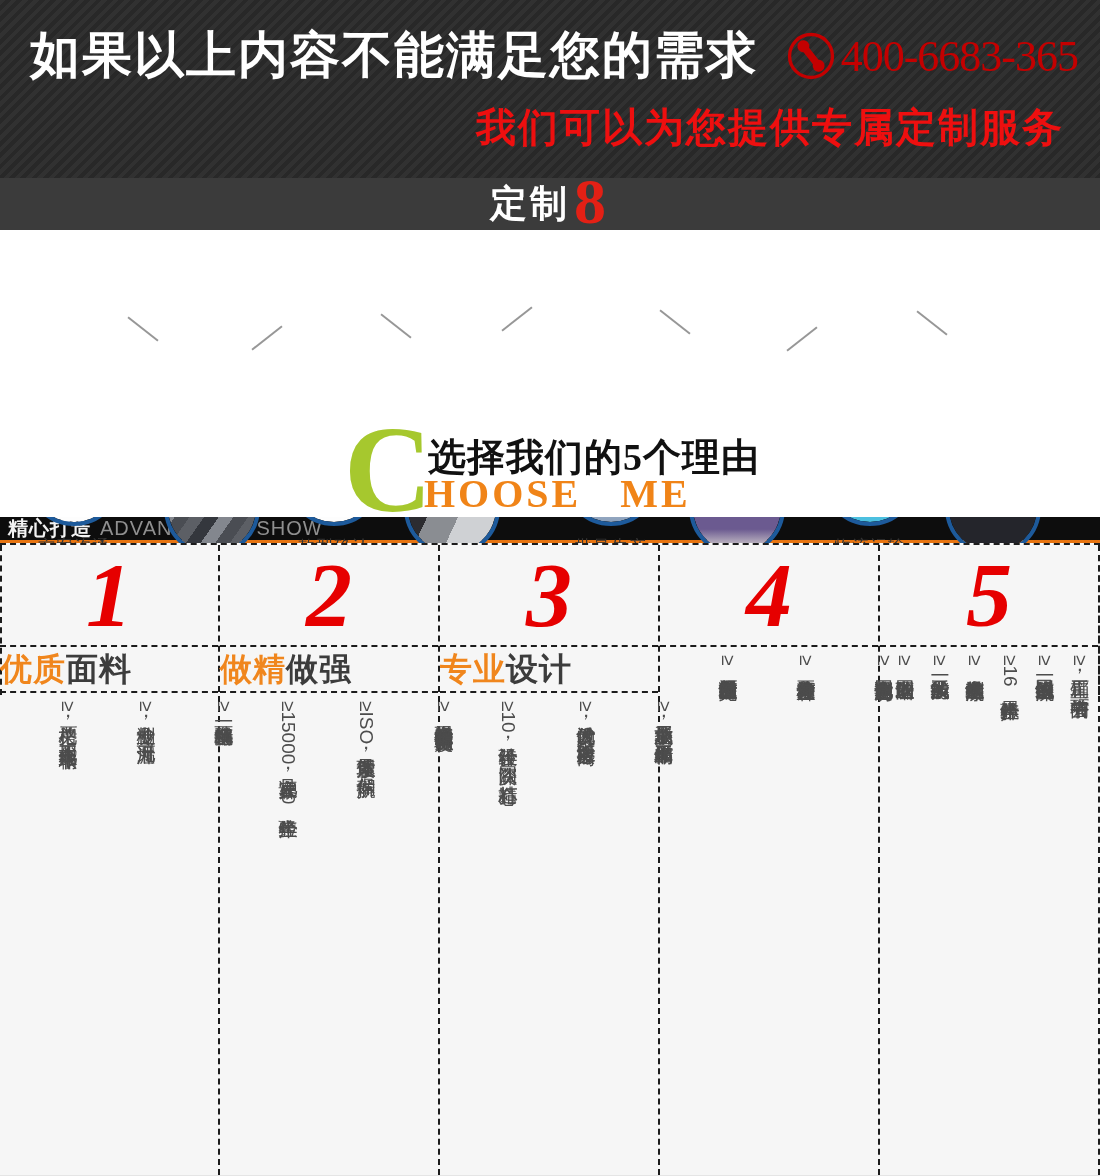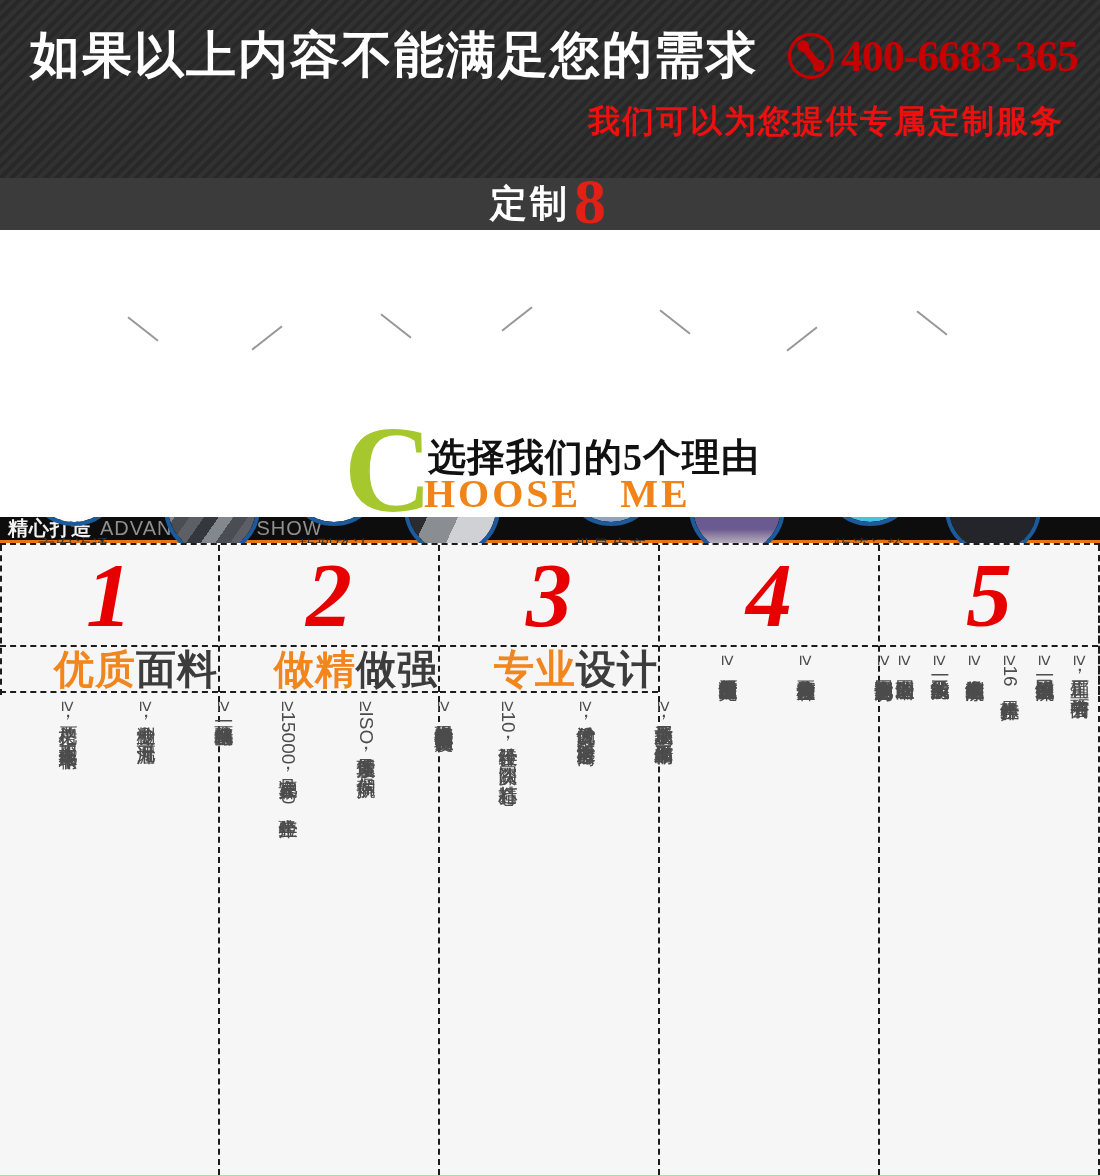--- a/index.html
+++ b/index.html
@@ -1,30 +1,30 @@
 <!DOCTYPE html>
 <html><head>
 <meta charset="utf-8">
 <style>
   * { margin:0; padding:0; box-sizing:border-box; }
   body { width:1100px; font-family:"Liberation Sans", sans-serif; background:#fff; }
-  .page { width:1100px; height:1176px; overflow:hidden; position:relative; background:#86efac; }
+  .page { width:1100px; height:1176px; overflow:hidden; position:relative; background:#e5e5e5; }
 
   
   .banner {
     height:178px; padding:24px 18px 0 30px;
     background:#2d2d2d;
     background-image:repeating-linear-gradient(135deg,#313131 0 4px,#282828 4px 8px);
   }
   .banner-row1 { display:flex; justify-content:space-between; align-items:flex-start; }
   .headline1 { color:#fff; font-size:50px; font-weight:900; letter-spacing:2px; line-height:62px; }
   .phone-wrap { display:flex; align-items:center; margin-top:6px; margin-right:4px; }
   .phone-icon { width:52px; height:52px; margin-right:4px; }
-  .phone-number { color:#c40000; font-size:44px; font-weight:bold; font-family:"Liberation Serif", serif; letter-spacing:-1px; }
-  .headline2 { color:#ee0f0f; font-size:32px; font-weight:900; letter-spacing:2px; text-align:right; padding-right:18px; margin-top:14px; }
+  .phone-number { color:#c40000; font-size:44px; font-weight:normal; font-family:"Liberation Serif", serif; letter-spacing:-1px; }
+  .headline2 { color:#ee0f0f; font-size:40px; font-weight:900; letter-spacing:2px; text-align:right; padding-right:18px; margin-top:14px; }
 
   
   .process-bar {
     height:52px; background:#3b3b3b; text-align:center;
     display:flex; align-items:center; justify-content:center;
   }
   .process-bar .bar-txt { color:#fff; font-size:37px; font-weight:900; letter-spacing:3px; }
   .process-bar .bar-num { color:#e32015; font-size:64px; font-weight:900; line-height:40px; position:relative; top:-2px; padding:0 4px; font-family:"Liberation Serif", serif; }
 
   
@@ -75,21 +75,21 @@
   .adv-cn { color:#f2f2f2; font-size:20px; font-weight:bold; letter-spacing:1px; }
   .adv-en { color:#8f8f8f; font-size:20px; margin-left:8px; letter-spacing:1px; }
 
   
   .table { height:632px; background:#f6f6f6; border-top:2px dashed #1c1c1c; display:flex; position:relative; }
   .col { width:220px; position:relative; }
   .col:not(:last-child){ border-right:2px dashed #1c1c1c; }
   .num { height:102px; border-bottom:2px dashed #1c1c1c; text-align:center;
          font-family:"Liberation Serif", serif; font-style:italic; font-weight:bold;
          font-size:92px; line-height:100px; color:#e60000; }
-  .hdr { height:46px; border-bottom:2px dashed #1c1c1c; text-align:right; font-size:40px; font-weight:bold; line-height:45px; letter-spacing:1px; }
+  .hdr { height:46px; border-bottom:2px dashed #1c1c1c; text-align:left; font-size:32px; font-weight:bold; line-height:45px; letter-spacing:1px; }
   .hdr .hl { color:#f0861d; }
   .hdr .rest { color:#3c3c3c; }
   .points { height:470px; padding:8px 24px 0 0; writing-mode:vertical-rl; font-size:19px; color:#4c4c4c; line-height:1.05; }
   .points p { margin:0; margin-block-end:58px; }
   .col-5 .points p { margin-block-end:15px; }
   .edge { position:absolute; top:0; height:150px; width:0; border-left:2px dashed #1c1c1c; }
   .edge-l{ left:0; } .edge-r{ right:0; }
 </style>
 </head>
 <body>

